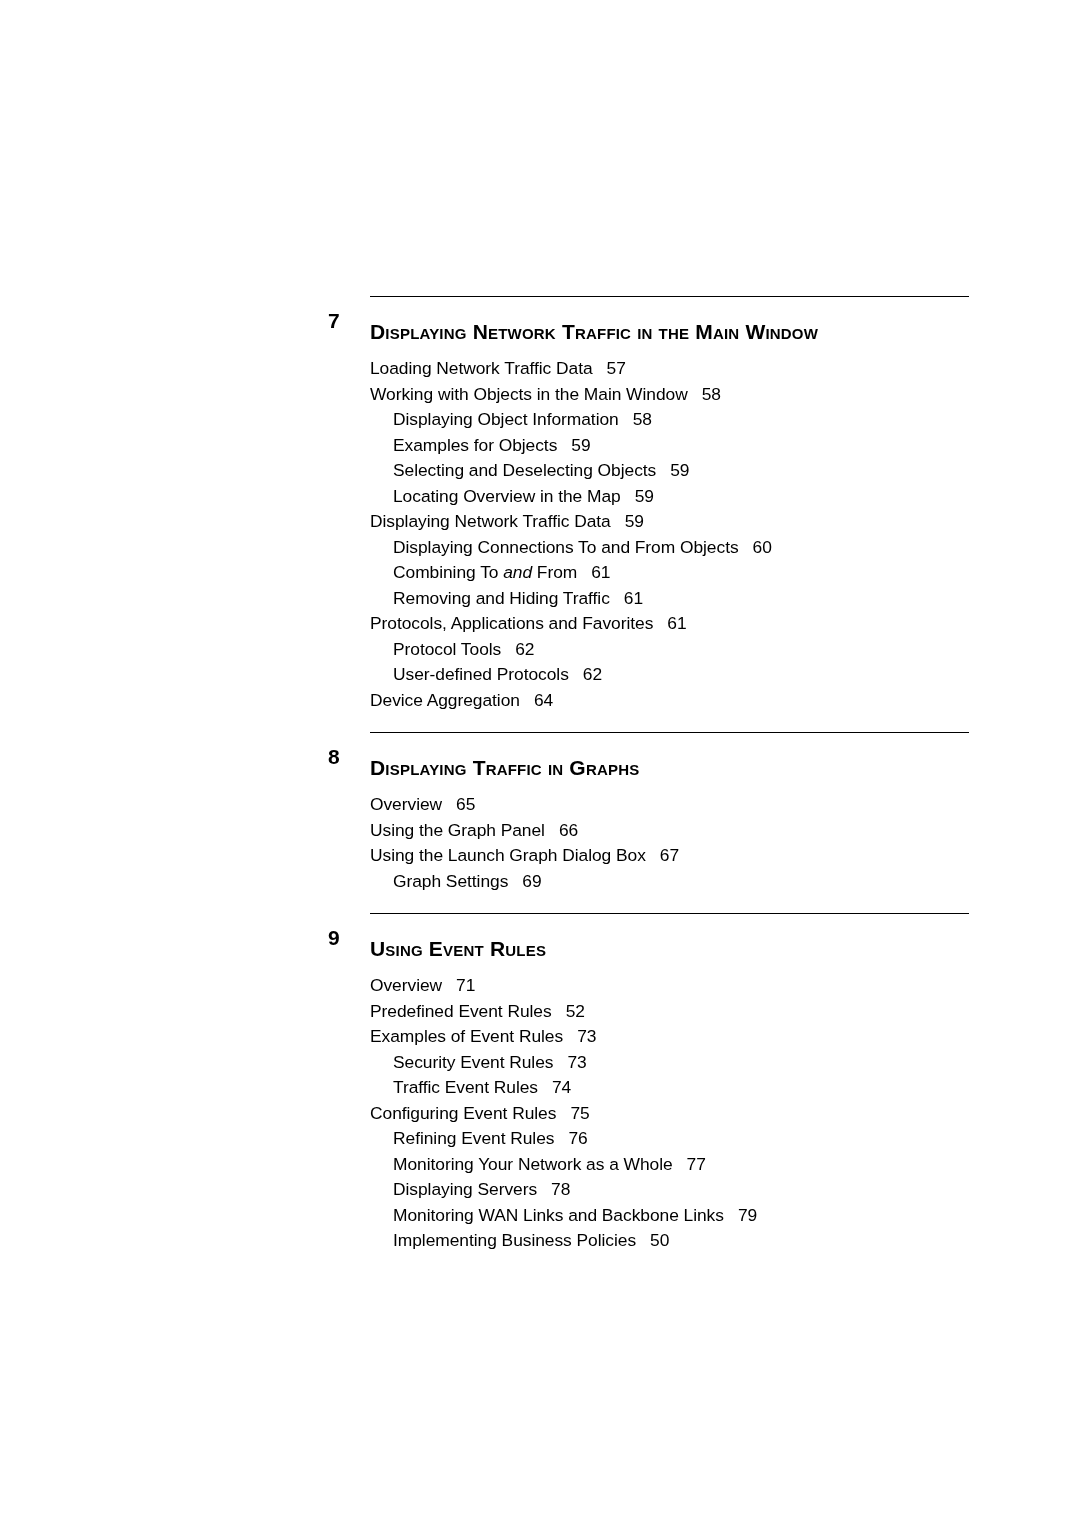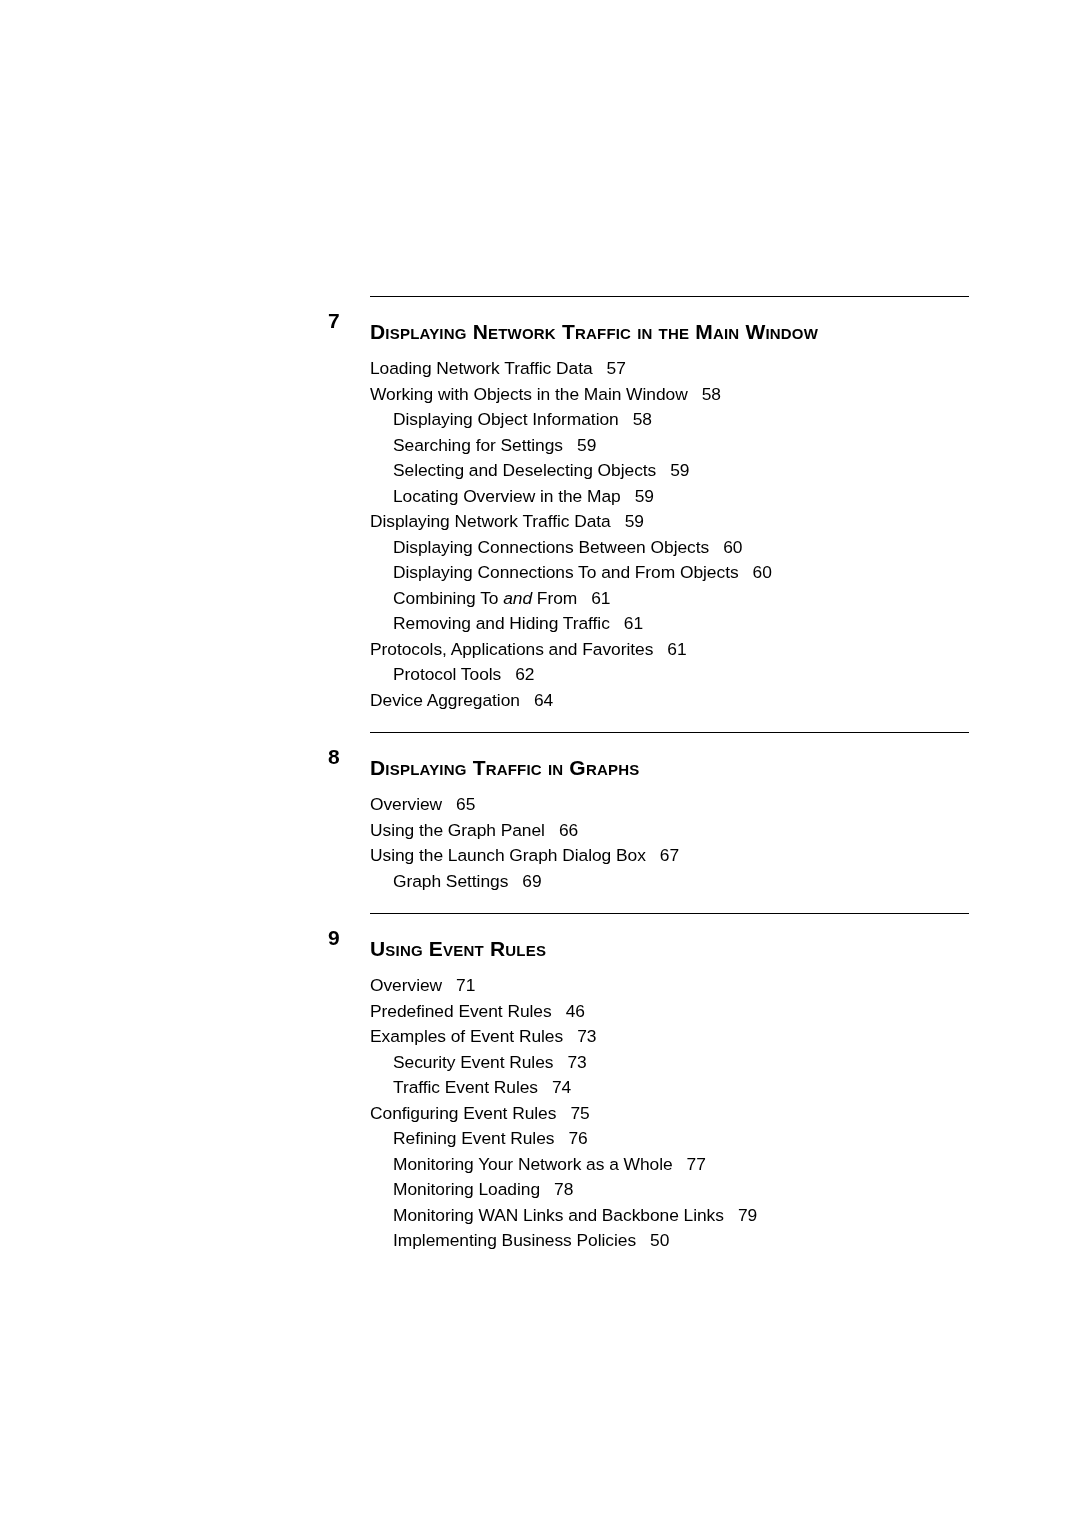--- a/index.html
+++ b/index.html
@@ -107,30 +107,30 @@
       <div class="chapter">
         <div class="chapter-head">
           <div class="chapter-rule"></div>
           <div class="chapter-num">7</div>
           <div class="chapter-title">Displaying Network Traffic in the Main Window</div>
         </div>
         <div class="entries">
           <div class="entry lvl1"><span class="label">Loading Network Traffic Data</span><span class="pagenum">57</span></div>
           <div class="entry lvl1"><span class="label">Working with Objects in the Main Window</span><span class="pagenum">58</span></div>
           <div class="entry lvl2"><span class="label">Displaying Object Information</span><span class="pagenum">58</span></div>
-          <div class="entry lvl2"><span class="label">Searching for Settings</span><span class="pagenum">59</span></div>
+          <div class="entry lvl2"><span class="label">Examples for Objects</span><span class="pagenum">59</span></div>
           <div class="entry lvl2"><span class="label">Selecting and Deselecting Objects</span><span class="pagenum">59</span></div>
           <div class="entry lvl2"><span class="label">Locating Overview in the Map</span><span class="pagenum">59</span></div>
           <div class="entry lvl1"><span class="label">Displaying Network Traffic Data</span><span class="pagenum">59</span></div>
-          <div class="entry lvl2"><span class="label">Displaying Connections Between Objects</span><span class="pagenum">60</span></div>
           <div class="entry lvl2"><span class="label">Displaying Connections To and From Objects</span><span class="pagenum">60</span></div>
           <div class="entry lvl2"><span class="label">Combining To <em>and</em> From</span><span class="pagenum">61</span></div>
           <div class="entry lvl2"><span class="label">Removing and Hiding Traffic</span><span class="pagenum">61</span></div>
           <div class="entry lvl1"><span class="label">Protocols, Applications and Favorites</span><span class="pagenum">61</span></div>
           <div class="entry lvl2"><span class="label">Protocol Tools</span><span class="pagenum">62</span></div>
+          <div class="entry lvl2"><span class="label">User-defined Protocols</span><span class="pagenum">62</span></div>
           <div class="entry lvl1"><span class="label">Device Aggregation</span><span class="pagenum">64</span></div>
         </div>
       </div>
       <div class="chapter">
         <div class="chapter-head">
           <div class="chapter-rule"></div>
           <div class="chapter-num">8</div>
           <div class="chapter-title">Displaying Traffic in Graphs</div>
         </div>
         <div class="entries">
@@ -141,26 +141,26 @@
         </div>
       </div>
       <div class="chapter">
         <div class="chapter-head">
           <div class="chapter-rule"></div>
           <div class="chapter-num">9</div>
           <div class="chapter-title">Using Event Rules</div>
         </div>
         <div class="entries">
           <div class="entry lvl1"><span class="label">Overview</span><span class="pagenum">71</span></div>
-          <div class="entry lvl1"><span class="label">Predefined Event Rules</span><span class="pagenum">46</span></div>
+          <div class="entry lvl1"><span class="label">Predefined Event Rules</span><span class="pagenum">52</span></div>
           <div class="entry lvl1"><span class="label">Examples of Event Rules</span><span class="pagenum">73</span></div>
           <div class="entry lvl2"><span class="label">Security Event Rules</span><span class="pagenum">73</span></div>
           <div class="entry lvl2"><span class="label">Traffic Event Rules</span><span class="pagenum">74</span></div>
           <div class="entry lvl1"><span class="label">Configuring Event Rules</span><span class="pagenum">75</span></div>
           <div class="entry lvl2"><span class="label">Refining Event Rules</span><span class="pagenum">76</span></div>
           <div class="entry lvl2"><span class="label">Monitoring Your Network as a Whole</span><span class="pagenum">77</span></div>
-          <div class="entry lvl2"><span class="label">Monitoring Loading</span><span class="pagenum">78</span></div>
+          <div class="entry lvl2"><span class="label">Displaying Servers</span><span class="pagenum">78</span></div>
           <div class="entry lvl2"><span class="label">Monitoring WAN Links and Backbone Links</span><span class="pagenum">79</span></div>
           <div class="entry lvl2"><span class="label">Implementing Business Policies</span><span class="pagenum">50</span></div>
         </div>
       </div>
     </div>
 </div>
 
 </body></html>

